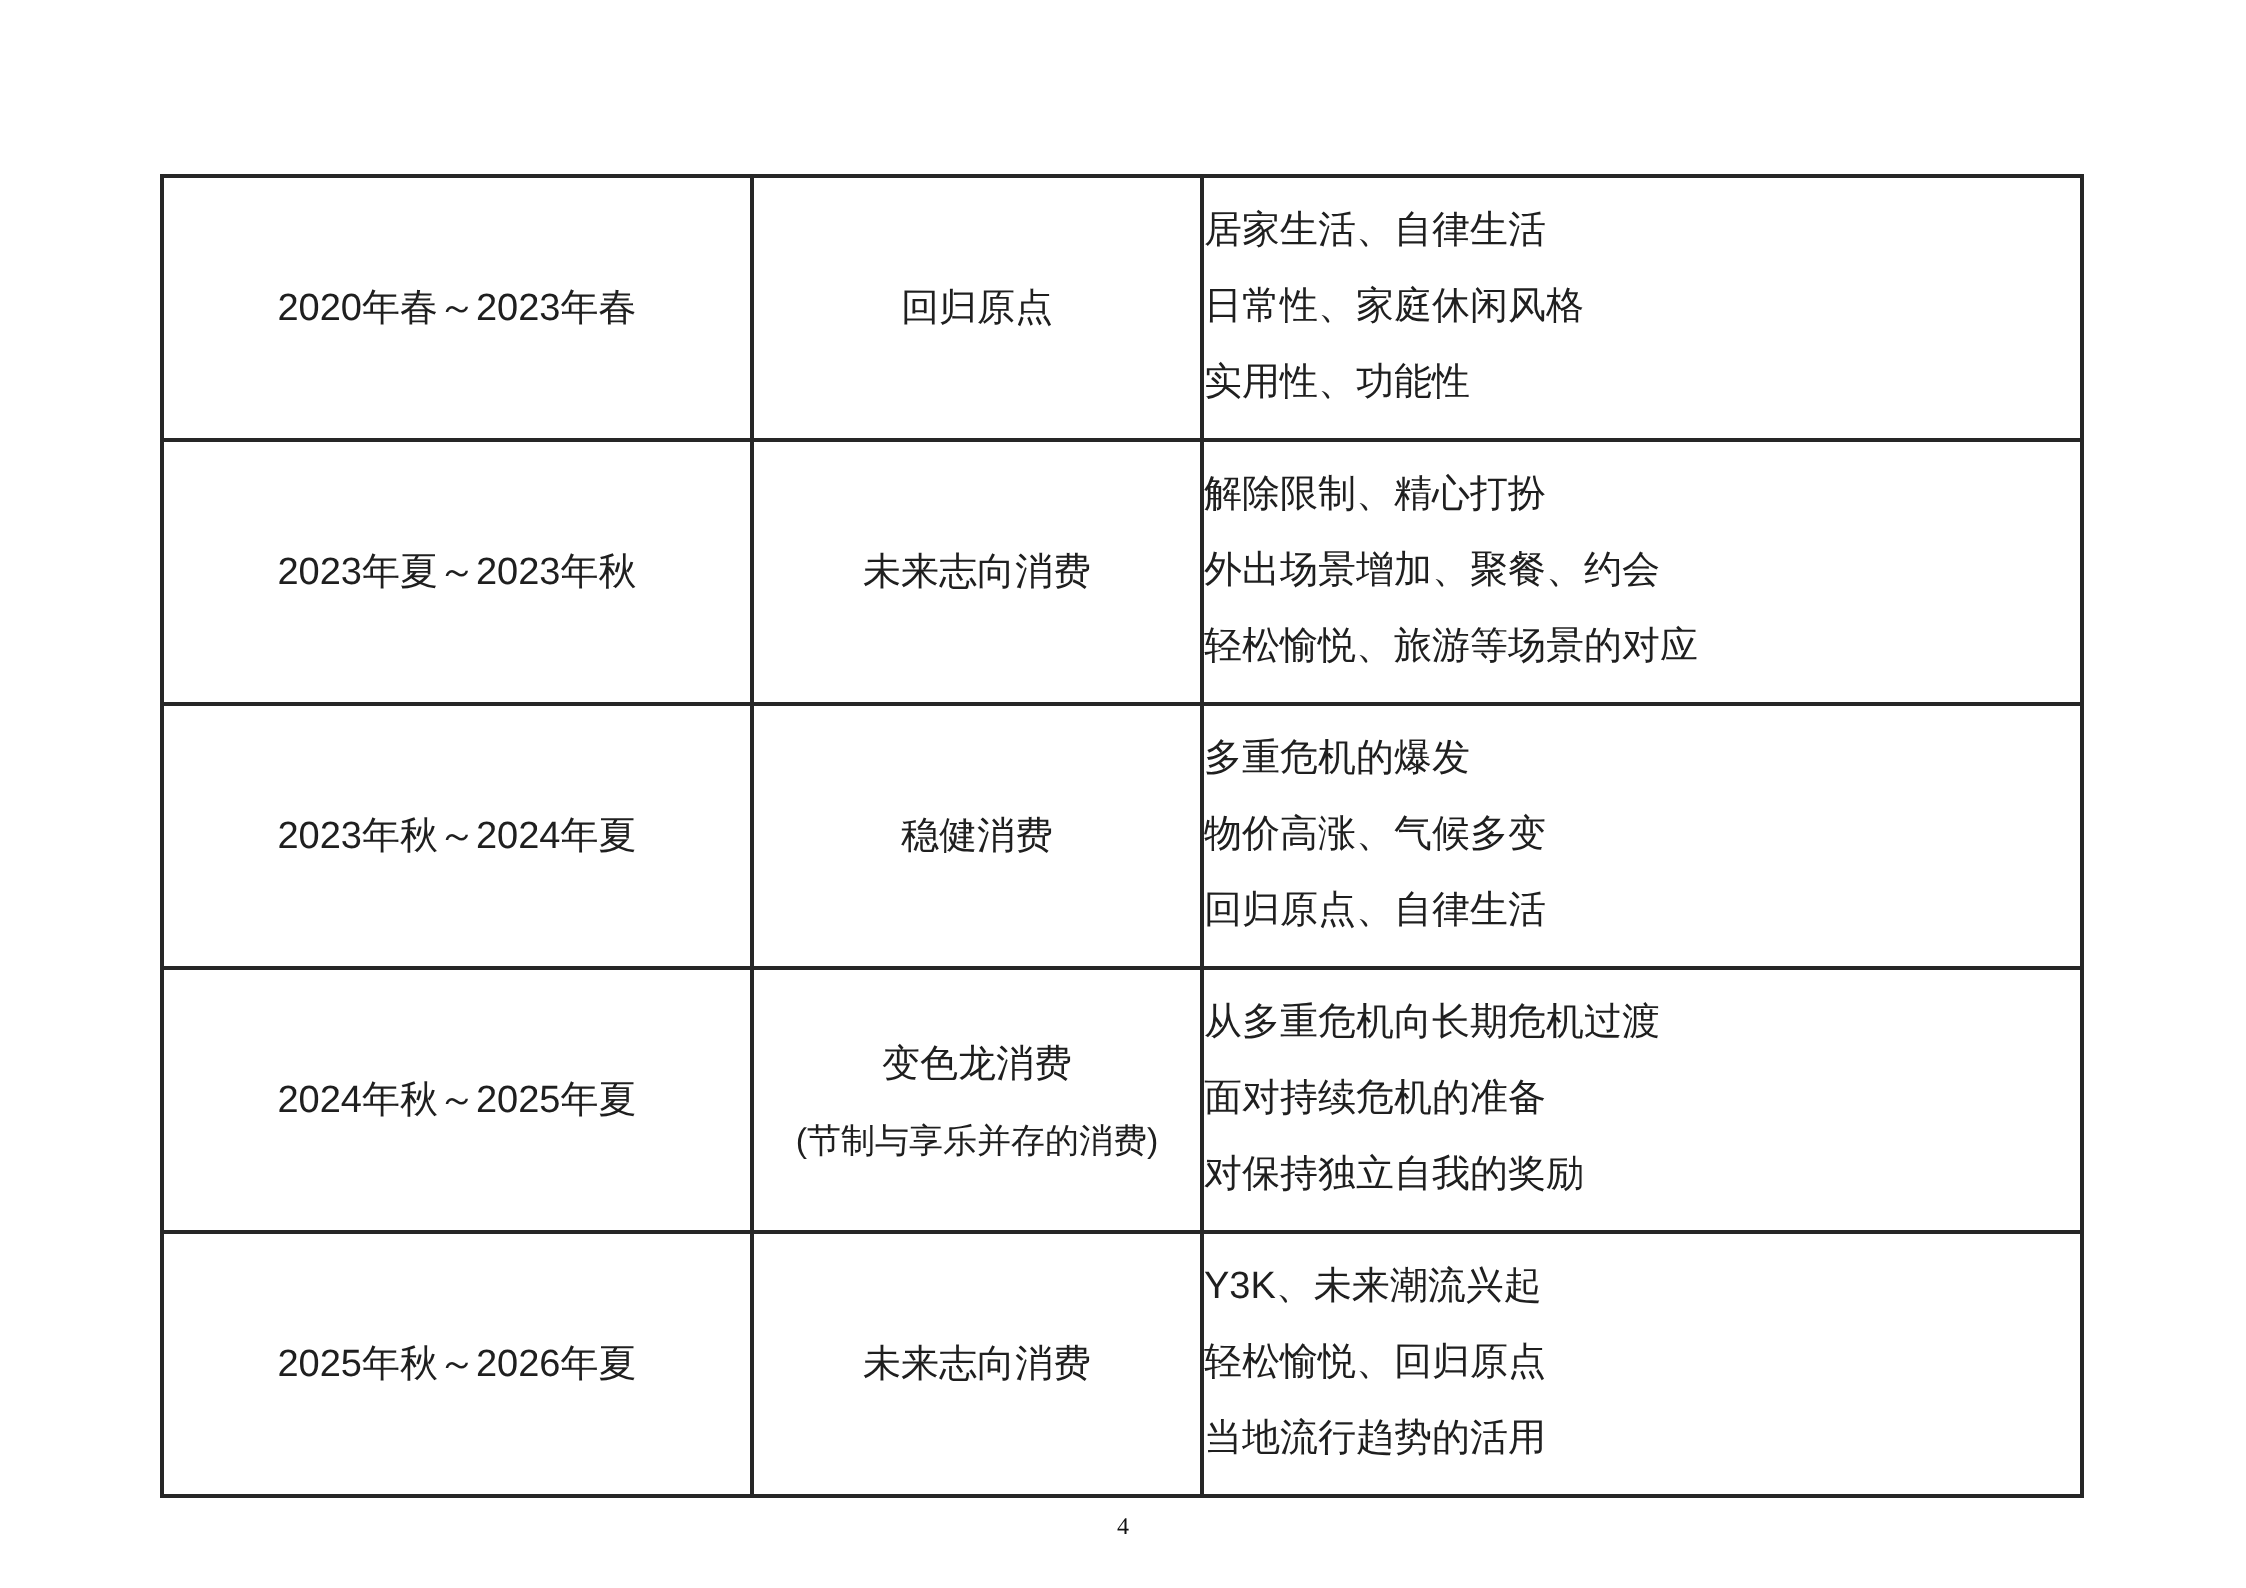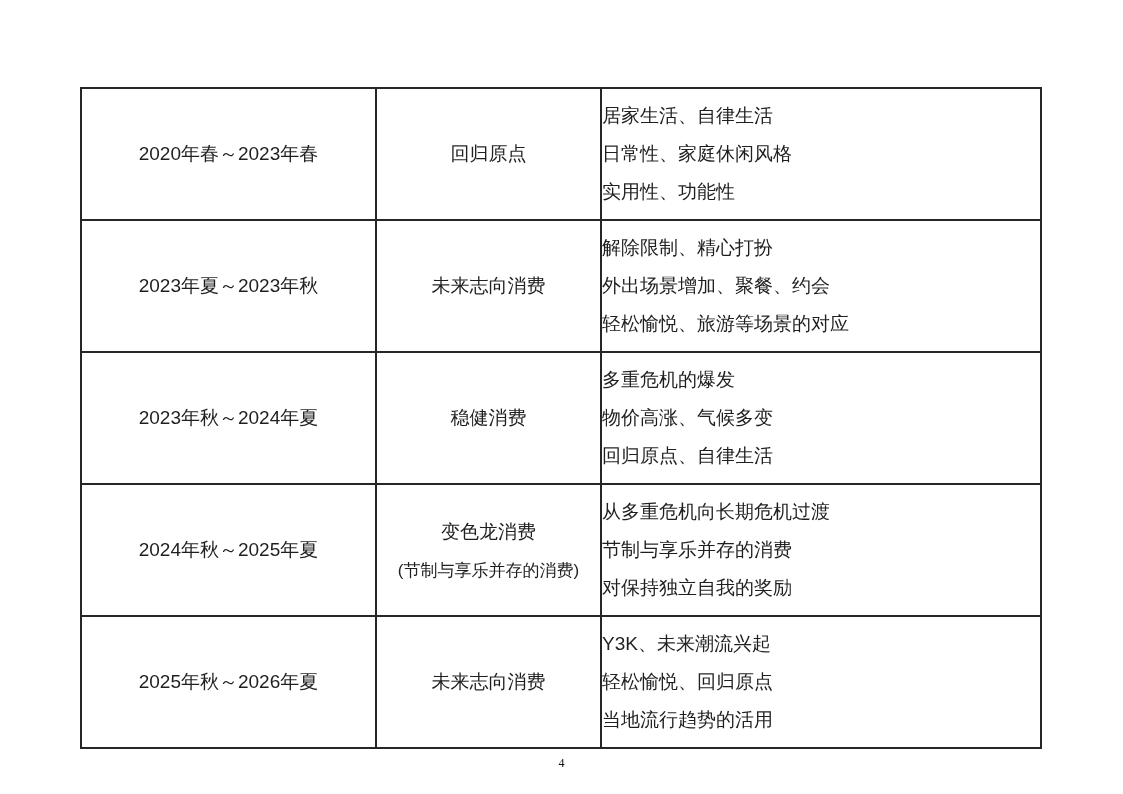--- a/index.html
+++ b/index.html
@@ -132,21 +132,21 @@
       </tr>
 
       <tr class="mind-row">
         <td class="col-period">2024年秋～2025年夏</td>
         <td class="col-type">
           <div>变色龙消费</div>
           <div class="type-note">(节制与享乐并存的消费)</div>
         </td>
         <td class="col-details">
           <div class="detail-line">从多重危机向长期危机过渡</div>
-          <div class="detail-line">节制与享乐并存的消费</div>
+          <div class="detail-line">面对持续危机的准备</div>
           <div class="detail-line">对保持独立自我的奖励</div>
         </td>
       </tr>
 
       <tr class="mind-row">
         <td class="col-period">2025年秋～2026年夏</td>
         <td class="col-type">
           <div>未来志向消费</div>
 
         </td>

